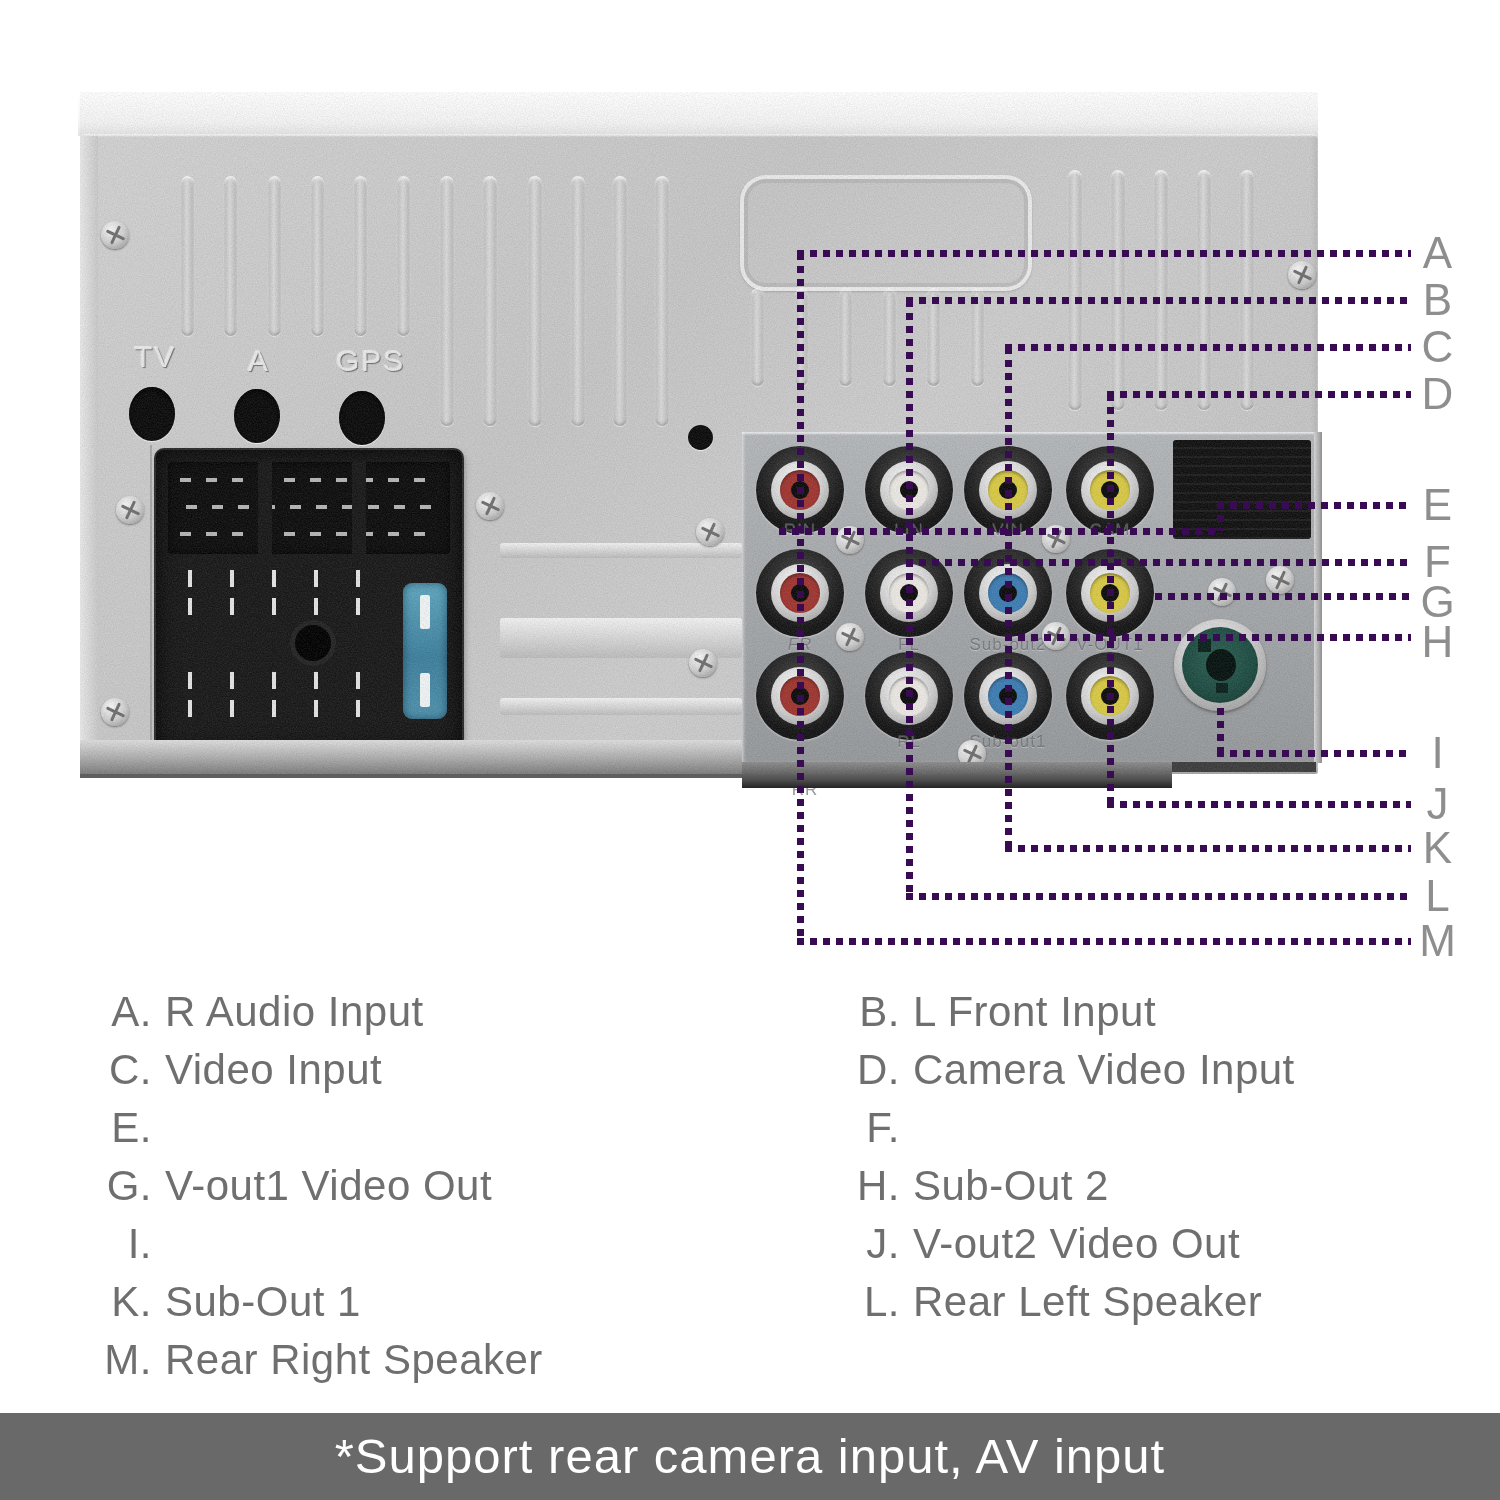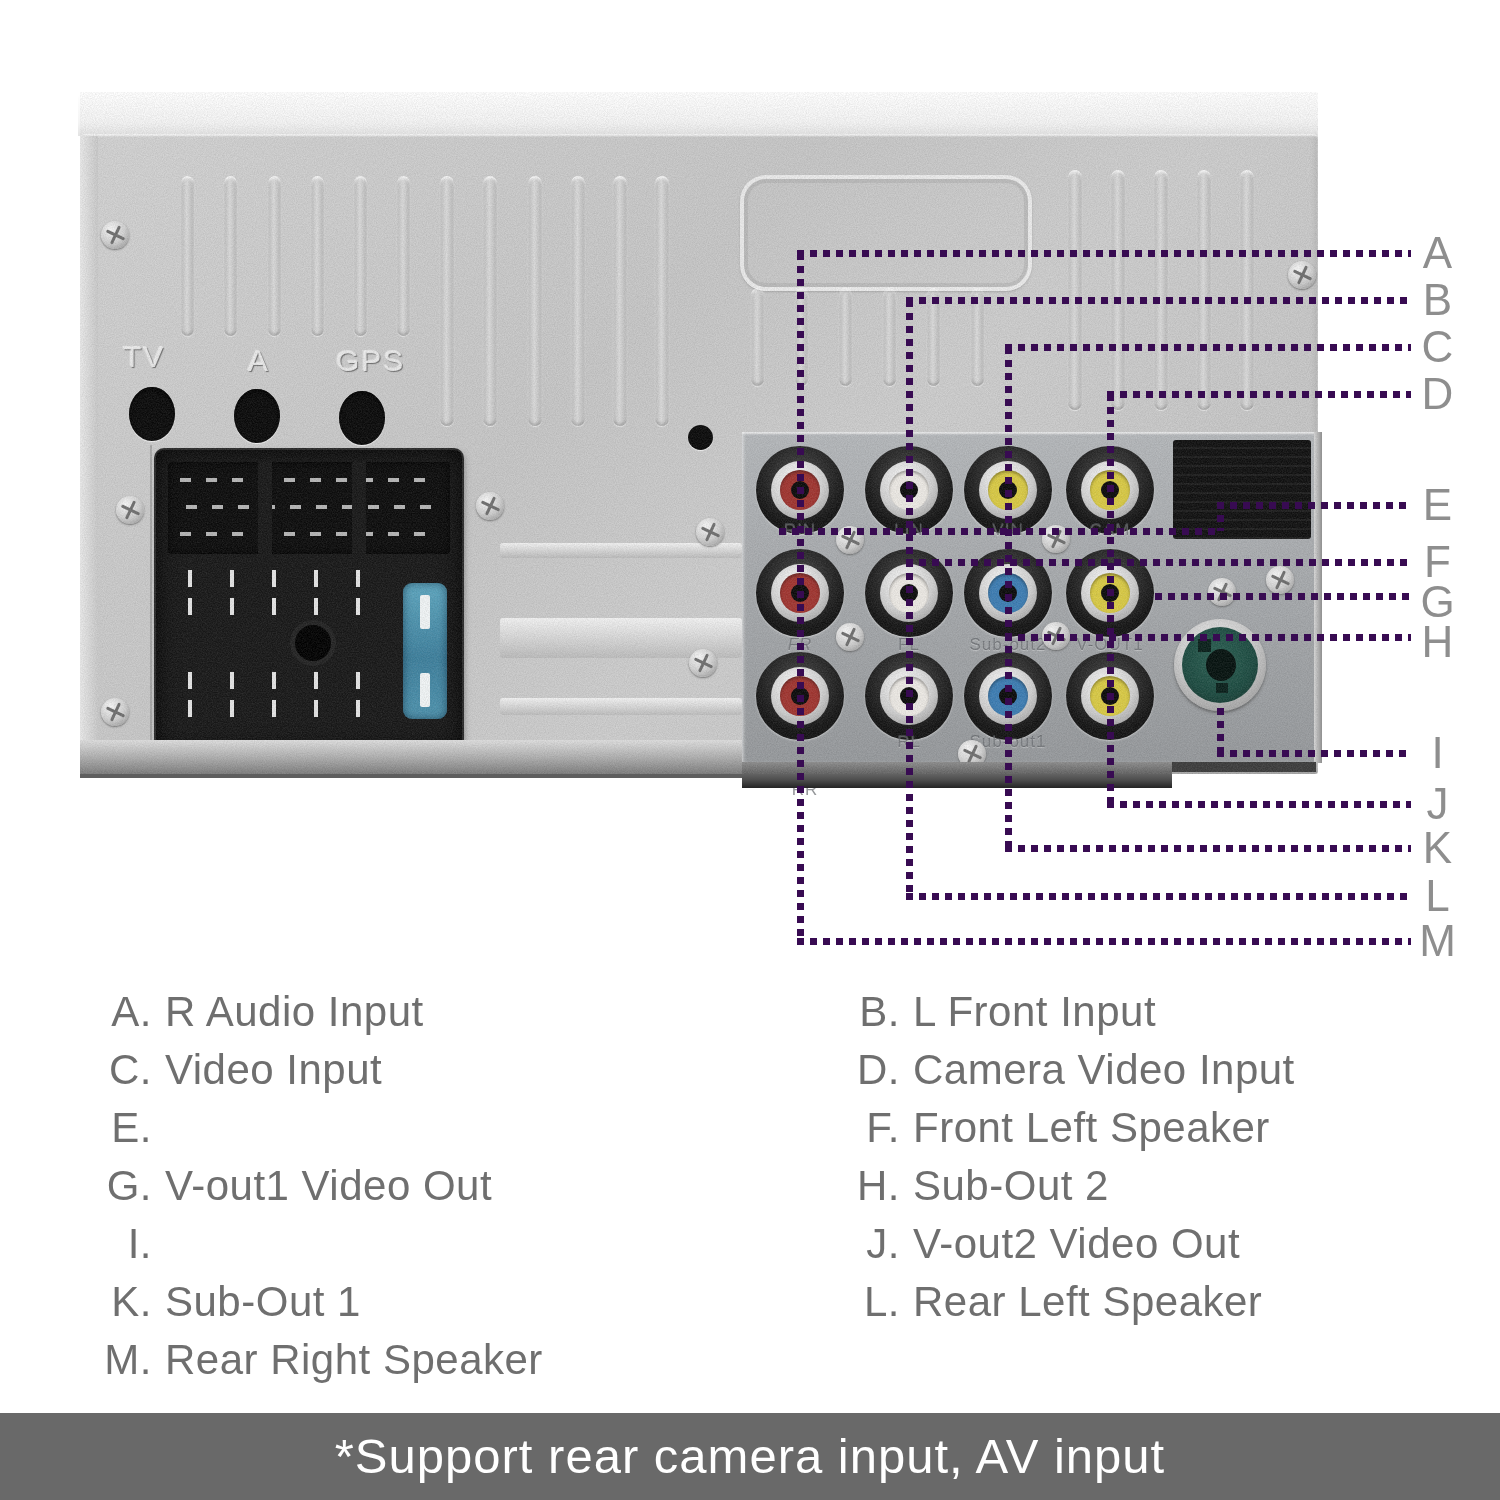--- a/index.html
+++ b/index.html
@@ -129,21 +129,21 @@
         <div class="vent" style="left: 750.5px; top: 288px; width: 13px; height: 98px;"></div>
         <div class="vent" style="left: 794.5px; top: 288px; width: 13px; height: 98px;"></div>
         <div class="vent" style="left: 838.5px; top: 288px; width: 13px; height: 98px;"></div>
         <div class="vent" style="left: 882.5px; top: 288px; width: 13px; height: 98px;"></div>
         <div class="vent" style="left: 926.5px; top: 288px; width: 13px; height: 98px;"></div>
         <div class="vent" style="left: 970.5px; top: 288px; width: 13px; height: 98px;"></div>
       </div>
 
     <div class="emboss-rect"></div>
 
-    <span class="ant-label" style="left:123px;top:340px;">TV</span>
+    <span class="ant-label" style="left:134px;top:340px;">TV</span>
     <span class="ant-label" style="left:248px;top:344px;">A</span>
     <span class="ant-label" style="left:336px;top:344px;">GPS</span>
 
     <div class="hole" style="left:129px;top:387px;"></div>
     <div class="hole" style="left:234px;top:389px;"></div>
     <div class="hole" style="left:339px;top:391px;"></div>
     <div class="hole-small"></div>
 
     <div class="iso"></div>
     <div class="iso-top"></div>
@@ -369,21 +369,20 @@
     <div class="legend-item">
         <span class="lg-letter">B.</span>
         <span>L Front Input</span>
       </div>
     <div class="legend-item">
         <span class="lg-letter">D.</span>
         <span>Camera Video Input</span>
       </div>
     <div class="legend-item">
         <span class="lg-letter">F.</span>
-        <span>Front Left Speaker</span>
       </div>
     <div class="legend-item">
         <span class="lg-letter">H.</span>
         <span>Sub-Out 2</span>
       </div>
     <div class="legend-item">
         <span class="lg-letter">J.</span>
         <span>V-out2 Video Out</span>
       </div>
     <div class="legend-item">

